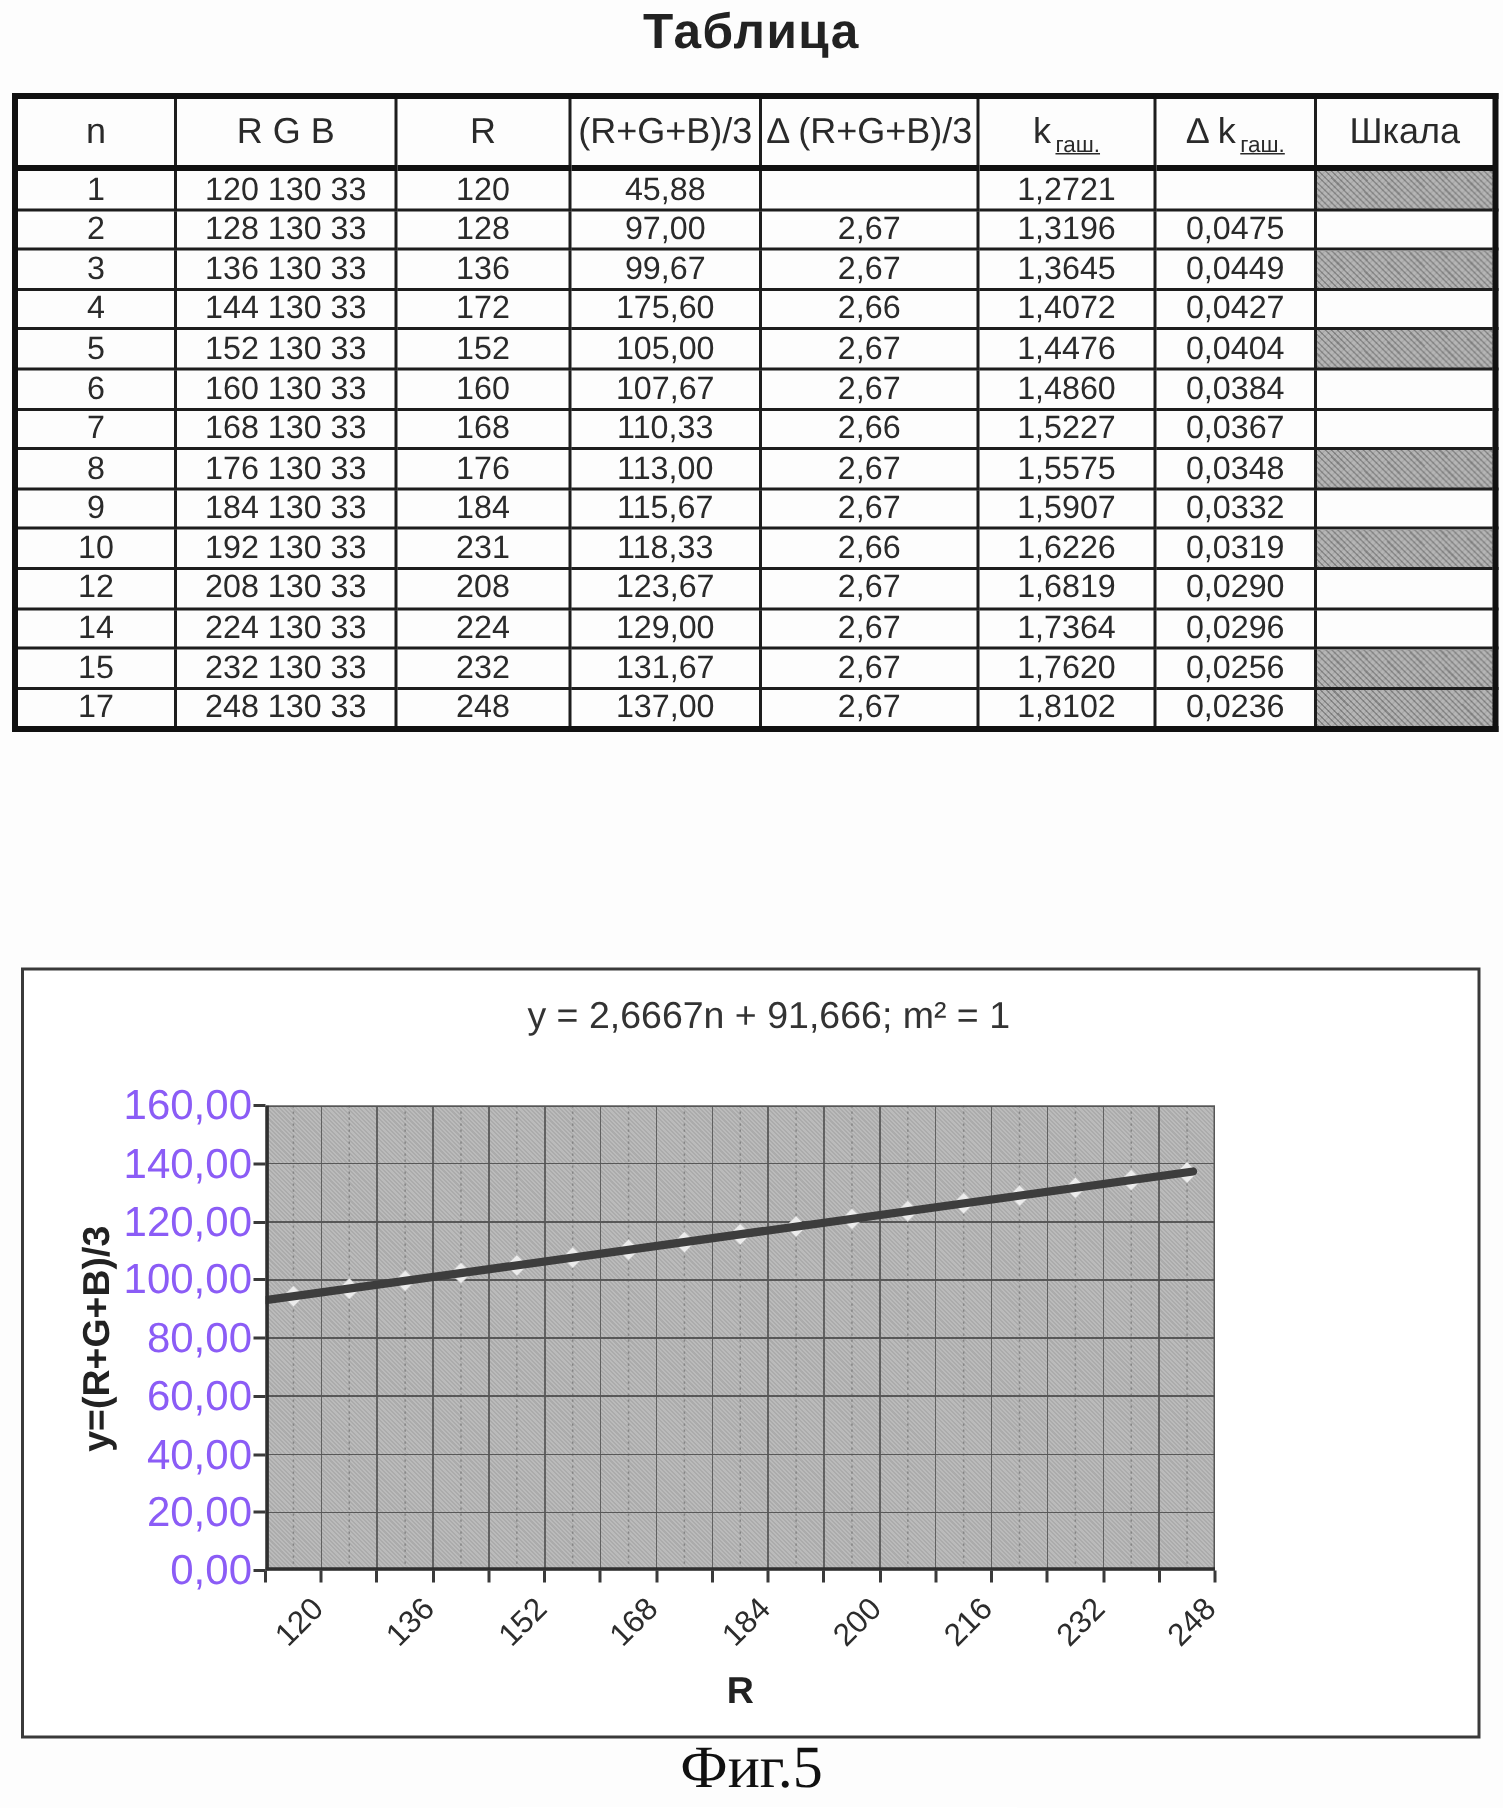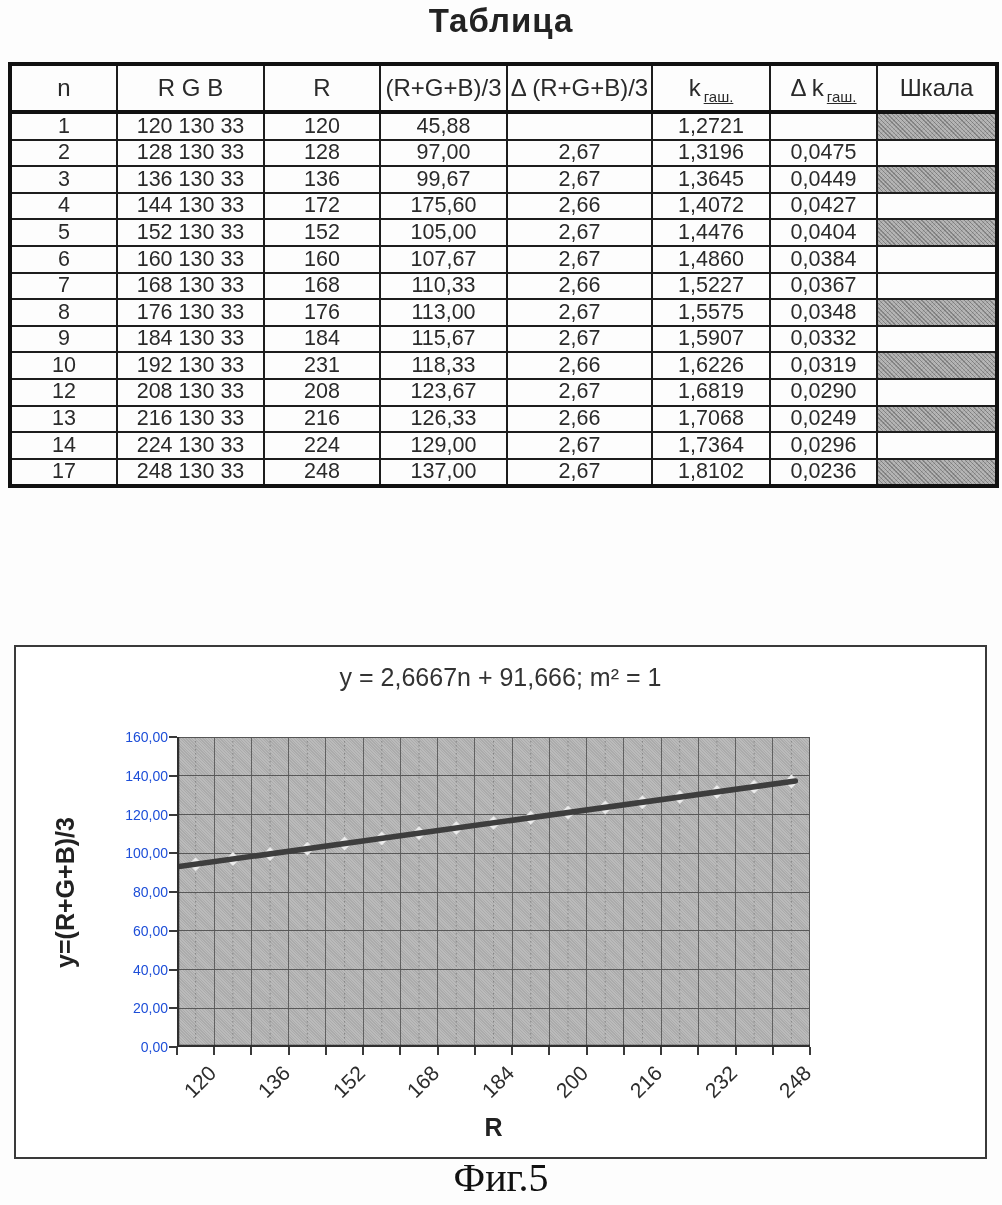--- a/index.html
+++ b/index.html
@@ -22,26 +22,26 @@
     background-color:#a6a6a6;
     background-image:
       repeating-linear-gradient(45deg, rgba(110,110,110,.55) 0 1px, rgba(200,200,200,.45) 1px 3px),
       repeating-linear-gradient(-45deg, rgba(120,120,120,.5) 0 1px, rgba(0,0,0,0) 1px 3px);
   }
 
   
   .chart-frame{position:absolute;left:14px;top:645px;width:969px;height:510px;
     border:2px solid #3a3a3a;background:#fff;}
   .chart-title{position:absolute;top:16px;left:0;width:100%;text-align:center;
-    font-size:25px;color:#333;}
+    font-size:25px;color:#333;padding-left:12px;}
   .plot{position:absolute;left:161px;top:90px;width:633px;height:310px;
     background-color:#b6b6b6;
     background-image:repeating-linear-gradient(45deg, rgba(0,0,0,.06) 0 1px, rgba(255,255,255,.07) 1px 2px);}
   .plot svg{position:absolute;left:0;top:0;display:block;}
-  .ytick-label{position:absolute;width:124px;text-align:right;font-size:14px;color:#1d4ed8;line-height:26px;}
+  .ytick-label{position:absolute;width:124px;text-align:right;font-size:28px;color:#8b5cf6;line-height:26px;}
   .xtick-label{position:absolute;font-size:21px;color:#2c2c2c;white-space:nowrap;
     transform:translateX(-100%) rotate(-45deg);transform-origin:100% 0;}
   .tickmark{position:absolute;background:#3a3a3a;}
   .y-title-wrap{position:absolute;left:26px;top:90px;width:46px;height:310px;
     display:flex;align-items:center;justify-content:center;}
   .y-title{transform:rotate(-90deg);white-space:nowrap;font-weight:bold;font-size:25px;color:#222;}
   .x-title{position:absolute;left:161px;top:466px;width:633px;text-align:center;
     font-size:25px;font-weight:bold;color:#222;}
   .fig-caption{position:absolute;top:1154px;left:0;width:100%;text-align:center;
     font-family:"Liberation Serif",serif;font-size:40px;color:#111;}
@@ -182,38 +182,38 @@
             <td>12</td>
             <td>208 130 33</td>
             <td>208</td>
             <td>123,67</td>
             <td>2,67</td>
             <td>1,6819</td>
             <td>0,0290</td>
             <td></td>
           </tr>
           <tr>
-            <td>13</td>
-            <td>216 130 33</td>
-            <td>216</td>
-            <td>126,33</td>
-            <td>2,66</td>
-            <td>1,7068</td>
-            <td>0,0249</td>
-            <td class="shaded"></td>
-          </tr>
-          <tr>
             <td>14</td>
             <td>224 130 33</td>
             <td>224</td>
             <td>129,00</td>
             <td>2,67</td>
             <td>1,7364</td>
             <td>0,0296</td>
             <td></td>
+          </tr>
+          <tr>
+            <td>15</td>
+            <td>232 130 33</td>
+            <td>232</td>
+            <td>131,67</td>
+            <td>2,67</td>
+            <td>1,7620</td>
+            <td>0,0256</td>
+            <td class="shaded"></td>
           </tr>
           <tr>
             <td>17</td>
             <td>248 130 33</td>
             <td>248</td>
             <td>137,00</td>
             <td>2,67</td>
             <td>1,8102</td>
             <td>0,0236</td>
             <td class="shaded"></td>

